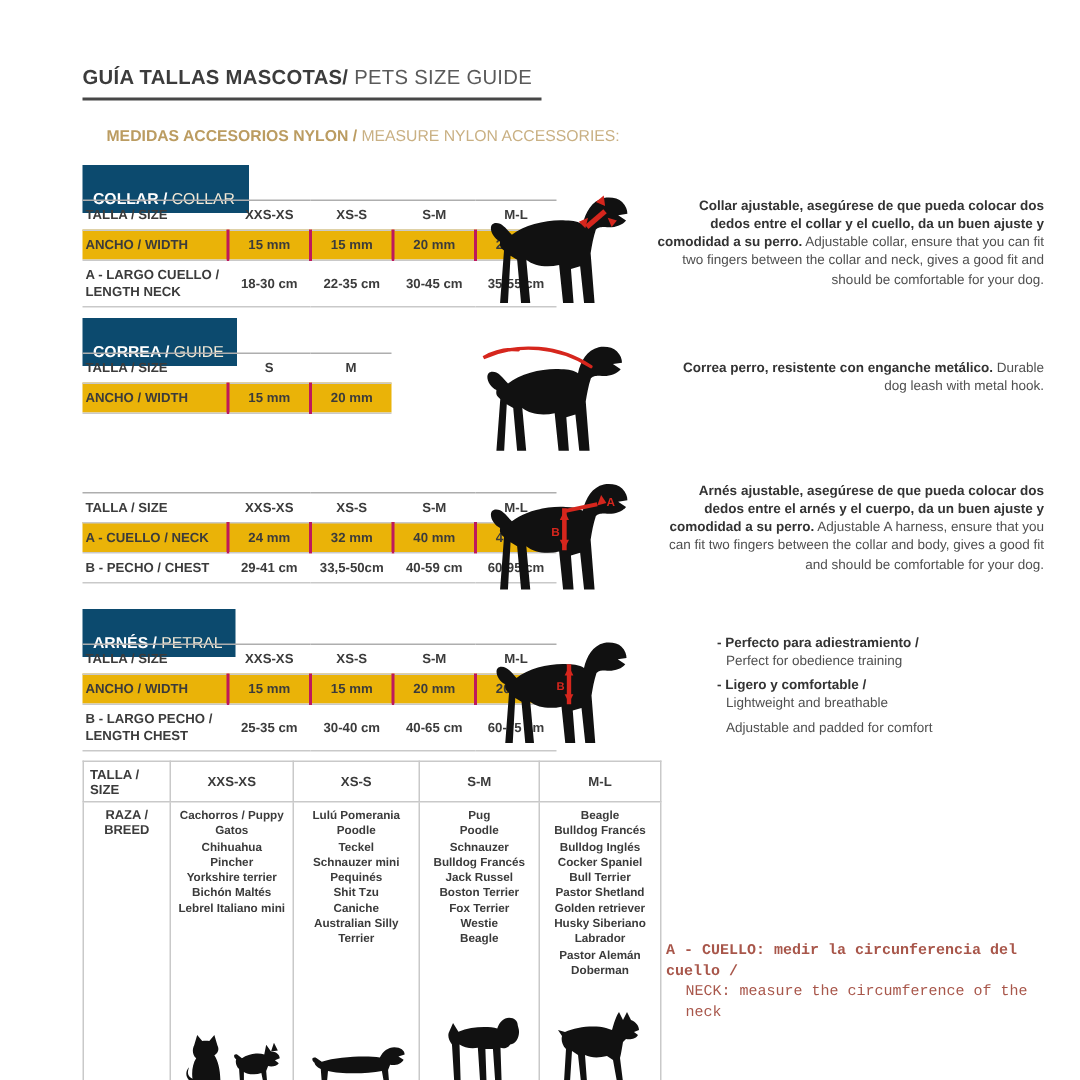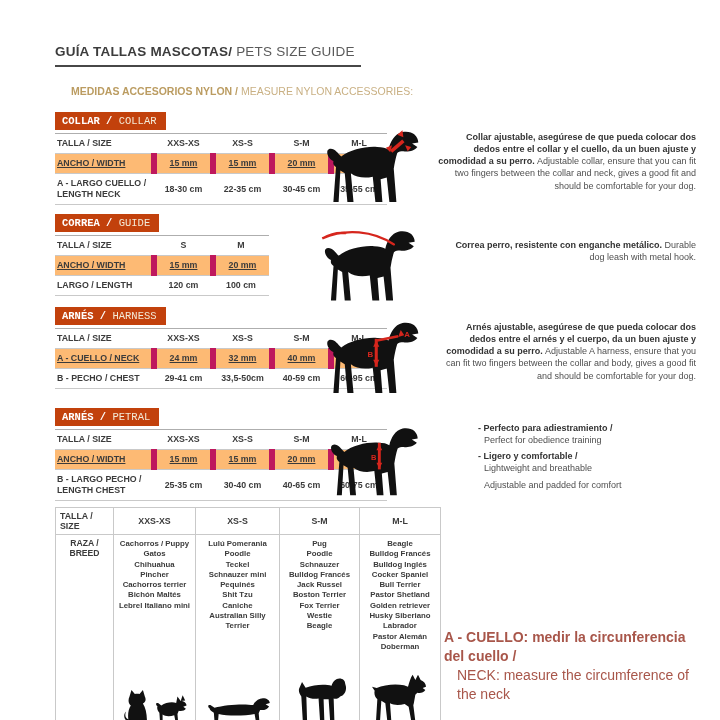--- a/index.html
+++ b/index.html
@@ -12,34 +12,34 @@
   .page-title{left:55px;top:44px;font-size:13.5px;letter-spacing:.2px;
               border-bottom:2px solid #474747;padding:0 6px 6px 0;white-space:nowrap;}
   .page-title .es{font-weight:bold;color:#3c3c3c;}
   .page-title .en{font-weight:normal;color:#5a5a5a;}
 
   .subtitle{left:71px;top:85px;font-size:10.5px;white-space:nowrap;}
   .subtitle .es{font-weight:bold;color:#bb9c61;}
   .subtitle .en{font-weight:normal;color:#c9b083;}
 
   
-  .badge{display:inline-block;background:#c2410c;color:#fff;font-size:10.5px;
-         padding:3px 9px 3px 7px;white-space:nowrap;font-family:Liberation Mono, monospace;}
+  .badge{display:inline-block;background:#0c4a6e;color:#fff;font-size:10.5px;
+         padding:17px 9px 3px 7px;white-space:nowrap;}
   .badge .es{font-weight:bold;}
   .badge .en{font-weight:normal;color:#f3ead7;}
 
   
   table.small-table{border-collapse:collapse;font-size:8.8px;color:#3b3b3b;}
   table.small-table th,table.small-table td{font-weight:bold;padding:4px 2px;}
   table.small-table .col-label{text-align:left;width:92px;padding-left:2px;line-height:1.25;}
   table.small-table .col-val{text-align:center;width:49px;}
   table.small-table thead tr{border-top:1px solid #aeaeae;border-bottom:1px solid #c9c9c9;}
   table.small-table tbody tr{border-bottom:1px solid #c9c9c9;}
-  table.small-table tr.shaded{background:#fdba74;text-decoration:underline;}
-  table.small-table tr.shaded td{border-left:6px solid #be185d;}
+  table.small-table tr.shaded{background:#eab308;}
+  table.small-table tr.shaded td{border-left:2px solid #be185d;}
 
   
   .desc{width:258px;font-size:9px;line-height:1.35;text-align:right;}
   .desc .es{font-weight:bold;color:#333;}
   .desc .en{font-weight:normal;color:#4f4f4f;}
 
   .bullets{width:260px;font-size:9px;line-height:1.3;}
   .bullet{margin-bottom:5px;}
   .bullet .es{font-weight:bold;color:#333;display:block;}
   .bullet .es::before{content:"- ";}
@@ -51,21 +51,21 @@
         text-align:center;vertical-align:top;padding:3px 2px;}
   table.breed-table .bt-head th{height:16px;vertical-align:middle;}
   table.breed-table .bt-head .corner{text-align:left;padding-left:4px;}
   table.breed-table td.bcell{height:186px;padding:4px 1px;}
   .cell-inner{height:100%;display:flex;flex-direction:column;justify-content:space-between;align-items:center;}
   .breed-list{font-size:7.8px;line-height:1.32;font-weight:bold;color:#3b3b3b;}
   .sil{display:flex;align-items:flex-end;justify-content:center;gap:5px;padding-bottom:2px;}
   th.raza-cell{vertical-align:middle;font-size:8.6px;}
 
   
-  .notes{width:258px;font-size:14px;line-height:1.35;color:#a8564a;}
+  .notes{width:258px;font-size:10px;line-height:1.35;color:#a8564a;font-family:Liberation Mono, monospace;}
   .note{margin-bottom:5px;}
   .note .es{font-weight:bold;display:block;}
   .note .en{font-weight:normal;display:block;padding-left:13px;}
 
   svg{display:block;}
 </style>
 </head>
 <body>
 
 <div id="page">
@@ -143,41 +143,31 @@
           <th class="col-val">S</th>
           <th class="col-val">M</th>
         </tr>
       </thead>
       <tbody>
         <tr class="shaded">
           <th class="col-label">ANCHO / WIDTH</th>
           <td class="col-val">15 mm</td>
           <td class="col-val">20 mm</td>
         </tr>
-        <tr>
-          <th class="col-label">LARGO / LENGTH</th>
-          <td class="col-val">120 cm</td>
-          <td class="col-val">100 cm</td>
-        </tr>
       </tbody>
     </table>
   <svg class="abs" style="left:314px;top:222px;" width="115" height="82" viewBox="0 0 120 95">
     <use href="#dog-body"></use>
     <path d="M86,26 C62,10 30,7 3,19 C12,14 22,12 30,13" stroke="#d6261d" stroke-width="2.6" fill="none" stroke-linecap="round"></path>
   </svg>
   <div class="abs desc" style="left:438px;top:239px;">
     <span class="es">Correa perro, resistente con enganche metálico.</span>
     <span class="en">Durable dog leash with metal hook.</span>
   </div>
 
-  <div class="abs" style="left:55px;top:305px;">
-    <span class="badge">
-      <span class="es">ARNÉS / </span><span class="en">HARNESS</span>
-    </span>
-  </div>
   <table class="abs small-table" style="left:55px;top:328px;">
       <thead>
         <tr>
           <th class="col-label">TALLA / SIZE</th>
           <th class="col-val">XXS-XS</th>
           <th class="col-val">XS-S</th>
           <th class="col-val">S-M</th>
           <th class="col-val">M-L</th>
         </tr>
       </thead>
@@ -291,21 +281,21 @@
         <div>RAZA /</div>
         <div>BREED</div>
       </th>
       <td class="bcell">
         <div class="cell-inner">
           <div class="breed-list">
                 <div>Cachorros / Puppy</div>
                 <div>Gatos</div>
                 <div>Chihuahua</div>
                 <div>Pincher</div>
-                <div>Cachorros terrier</div>
+                <div>Yorkshire terrier</div>
                 <div>Bichón Maltés</div>
                 <div>Lebrel Italiano mini</div>
               </div>
           <div class="sil">
             <svg width="27" height="35" viewBox="0 0 40 52">
               <path fill="#111" d="M11,13 L14,3 L19,9 C21,8.5 24,8.5 26,9 L31,3 L34,13 C36,17 35,21 31,23 C35,29 37,38 37,50 L10,50 C8,42 9,32 13,26 C9,23 9,17 11,13 Z"></path>
               <path fill="#111" d="M10,50 C3,48 1,40 6,35 C3,42 6,46 12,47 Z"></path>
             </svg>
             <svg width="34" height="31" viewBox="0 0 52 48">
               <path fill="#111" d="M5,22 C2,20 2,16 6,17 L11,21 C18,16 28,15 34,17 L36,7 L41,14 C46,14 50,17 50,21 L45,23 L49,26 C47,29 42,30 38,29 L36,34 L37,46 L33,46 L31,36 C25,38 17,38 13,35 L13,46 L9,46 L8,32 C5,29 4,25 5,22 Z"></path>

